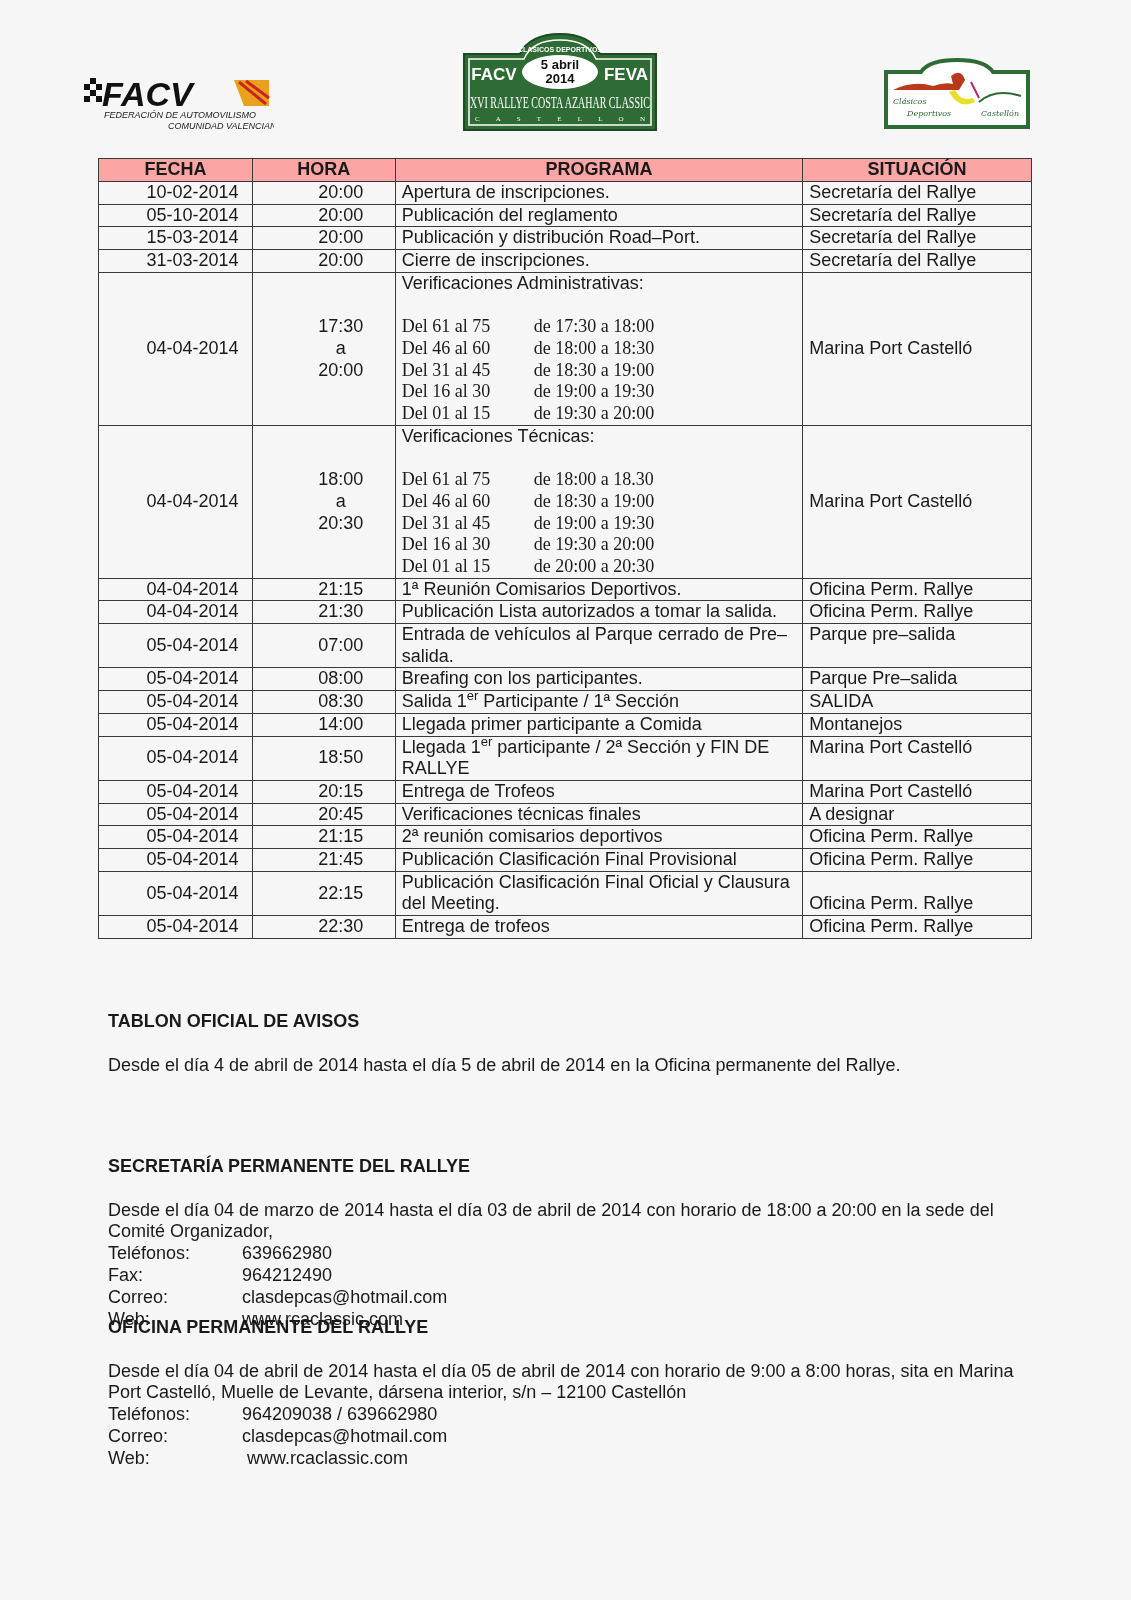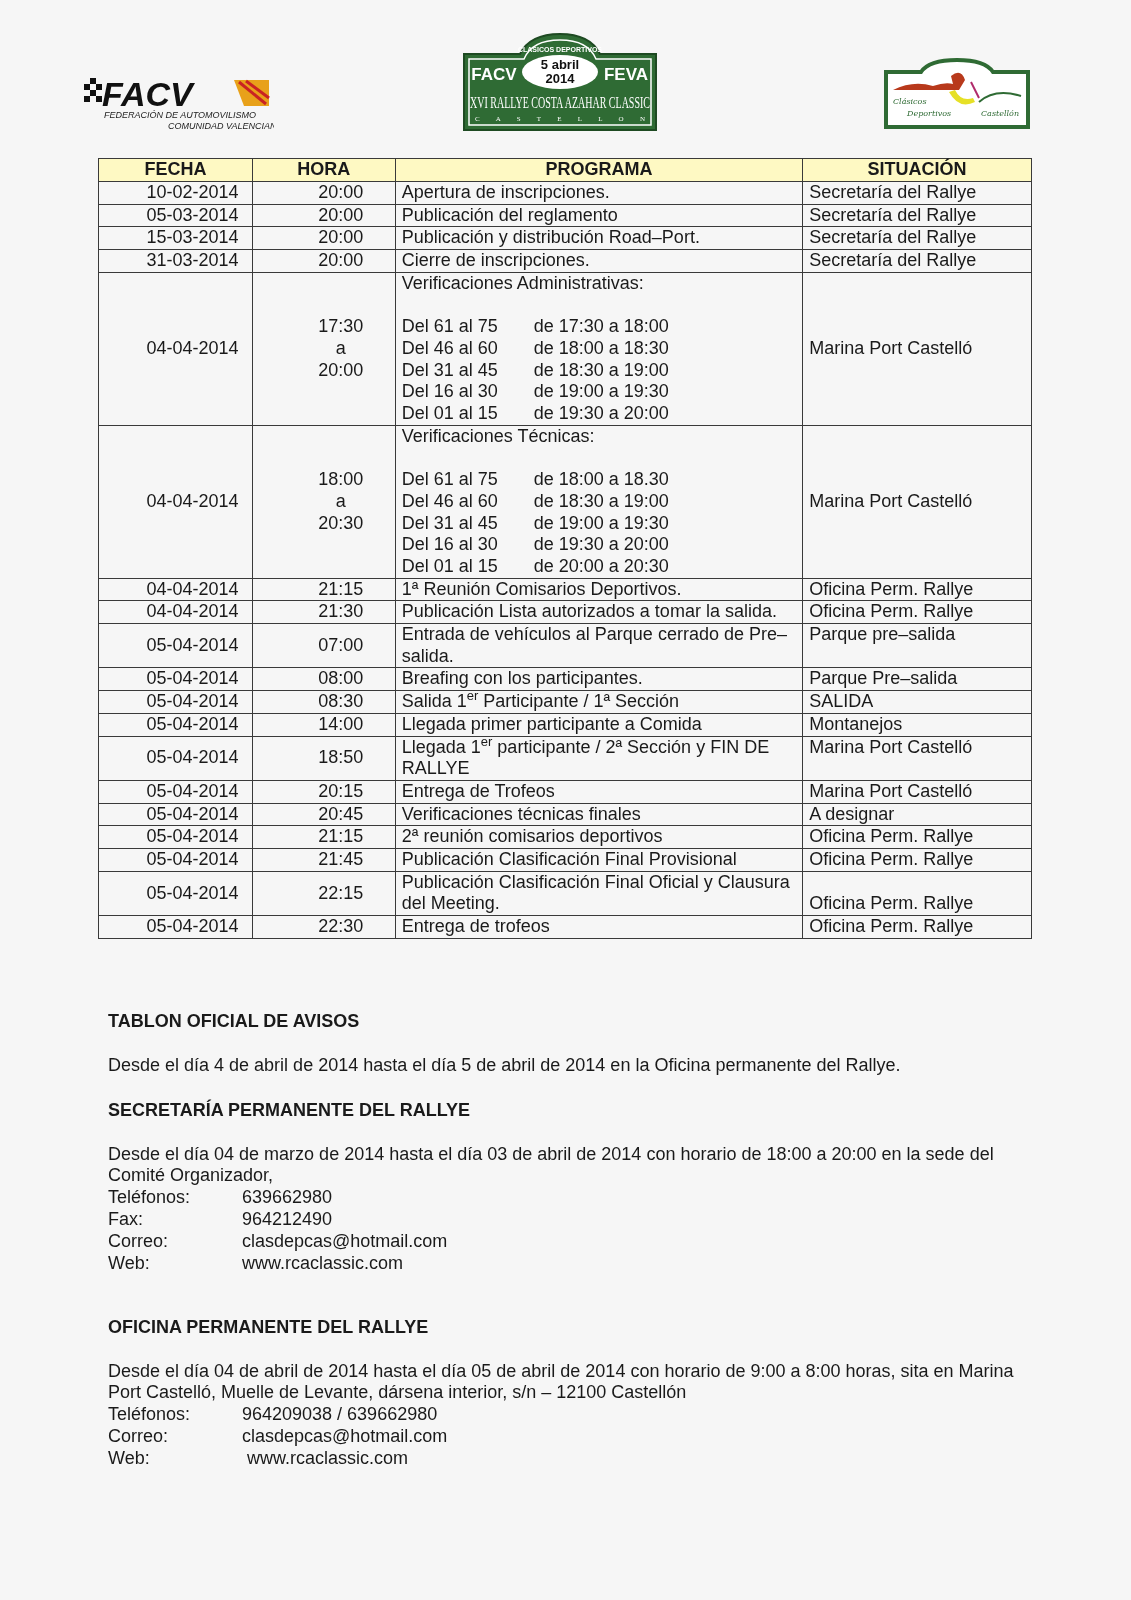--- a/index.html
+++ b/index.html
@@ -12,28 +12,28 @@
   .logo-facv { position: absolute; left: 84px; top: 76px; width: 190px; height: 60px; }
   .logo-rally { position: absolute; left: 460px; top: 32px; width: 200px; height: 102px; }
   .logo-ccd { position: absolute; left: 883px; top: 58px; width: 148px; height: 72px; }
 
   table.prog {
     position: absolute; left: 98px; top: 158px; width: 934px;
     border-collapse: collapse; font-size: 18px; line-height: 21.7px;
   }
   table.prog th, table.prog td { border: 1.3px solid #3a3a3a; padding: 0 6px; vertical-align: top; }
   table.prog th {
-    background: #fef9c3; font-weight: bold; font-size: 18px; text-align: center;
+    background: #fca5a5; font-weight: bold; font-size: 18px; text-align: center;
     height: 22px; padding: 0;
   }
   table.prog td.c { text-align: center; vertical-align: middle; padding-left: 40px; }
   table.prog td.m { vertical-align: middle; }
   table.prog td.b { vertical-align: bottom; }
   col.c1 { width: 154px; } col.c2 { width: 143px; } col.c3 { width: 408px; } col.c4 { width: 229px; }
-  .sub-row { display: flex; }
+  .sub-row { display: flex; font-family: Liberation Serif, serif; }
   .sub-row .from { width: 132px; }
   .blank { height: 21.7px; }
   sup { font-size: 13px; line-height: 0; vertical-align: 7px; }
 
   .sec { position: absolute; left: 108px; width: 930px; font-size: 18px; line-height: 21.8px; }
   .sec h2 { margin: 0; font-size: 18px; font-weight: bold; text-decoration-thickness: 2px; text-underline-offset: 3px; }
   .sec p { margin: 0; }
   .kv { display: flex; }
   .kv .k { width: 134px; }
 </style>
@@ -101,21 +101,21 @@
   </thead>
   <tbody id="tbody">
 
     <tr>
       <td class="c">10-02-2014</td>
       <td class="c">20:00</td>
       <td>Apertura de inscripciones.</td>
       <td>Secretaría del Rallye</td>
     </tr>
     <tr>
-      <td class="c">05-03-2014</td>
+      <td class="c">05-10-2014</td>
       <td class="c">20:00</td>
       <td>Publicación del reglamento</td>
       <td>Secretaría del Rallye</td>
     </tr>
     <tr>
       <td class="c">15-03-2014</td>
       <td class="c">20:00</td>
       <td>Publicación y distribución Road–Port.</td>
       <td>Secretaría del Rallye</td>
     </tr>
@@ -274,21 +274,21 @@
     </tr>
   </tbody>
 </table>
 
 <div class="sec" style="top:1011px;">
   <h2>TABLON OFICIAL DE AVISOS</h2>
   <div style="height:21.8px"></div>
   <p>Desde el día 4 de abril de 2014 hasta el día 5 de abril de 2014 en la Oficina permanente del Rallye.</p>
 </div>
 
-<div class="sec" style="top:1100px;">
+<div class="sec" style="top:1156px;">
   <h2>SECRETARÍA PERMANENTE DEL RALLYE</h2>
   <div style="height:21.8px"></div>
   <p>Desde el día 04 de marzo de 2014 hasta el día 03 de abril de 2014 con horario de 18:00 a 20:00 en la sede del Comité Organizador,</p>
   <div class="kv">
       <span class="k">Teléfonos:</span>
       <span>639662980</span>
     </div>
   <div class="kv">
       <span class="k">Fax:</span>
       <span>964212490</span>

